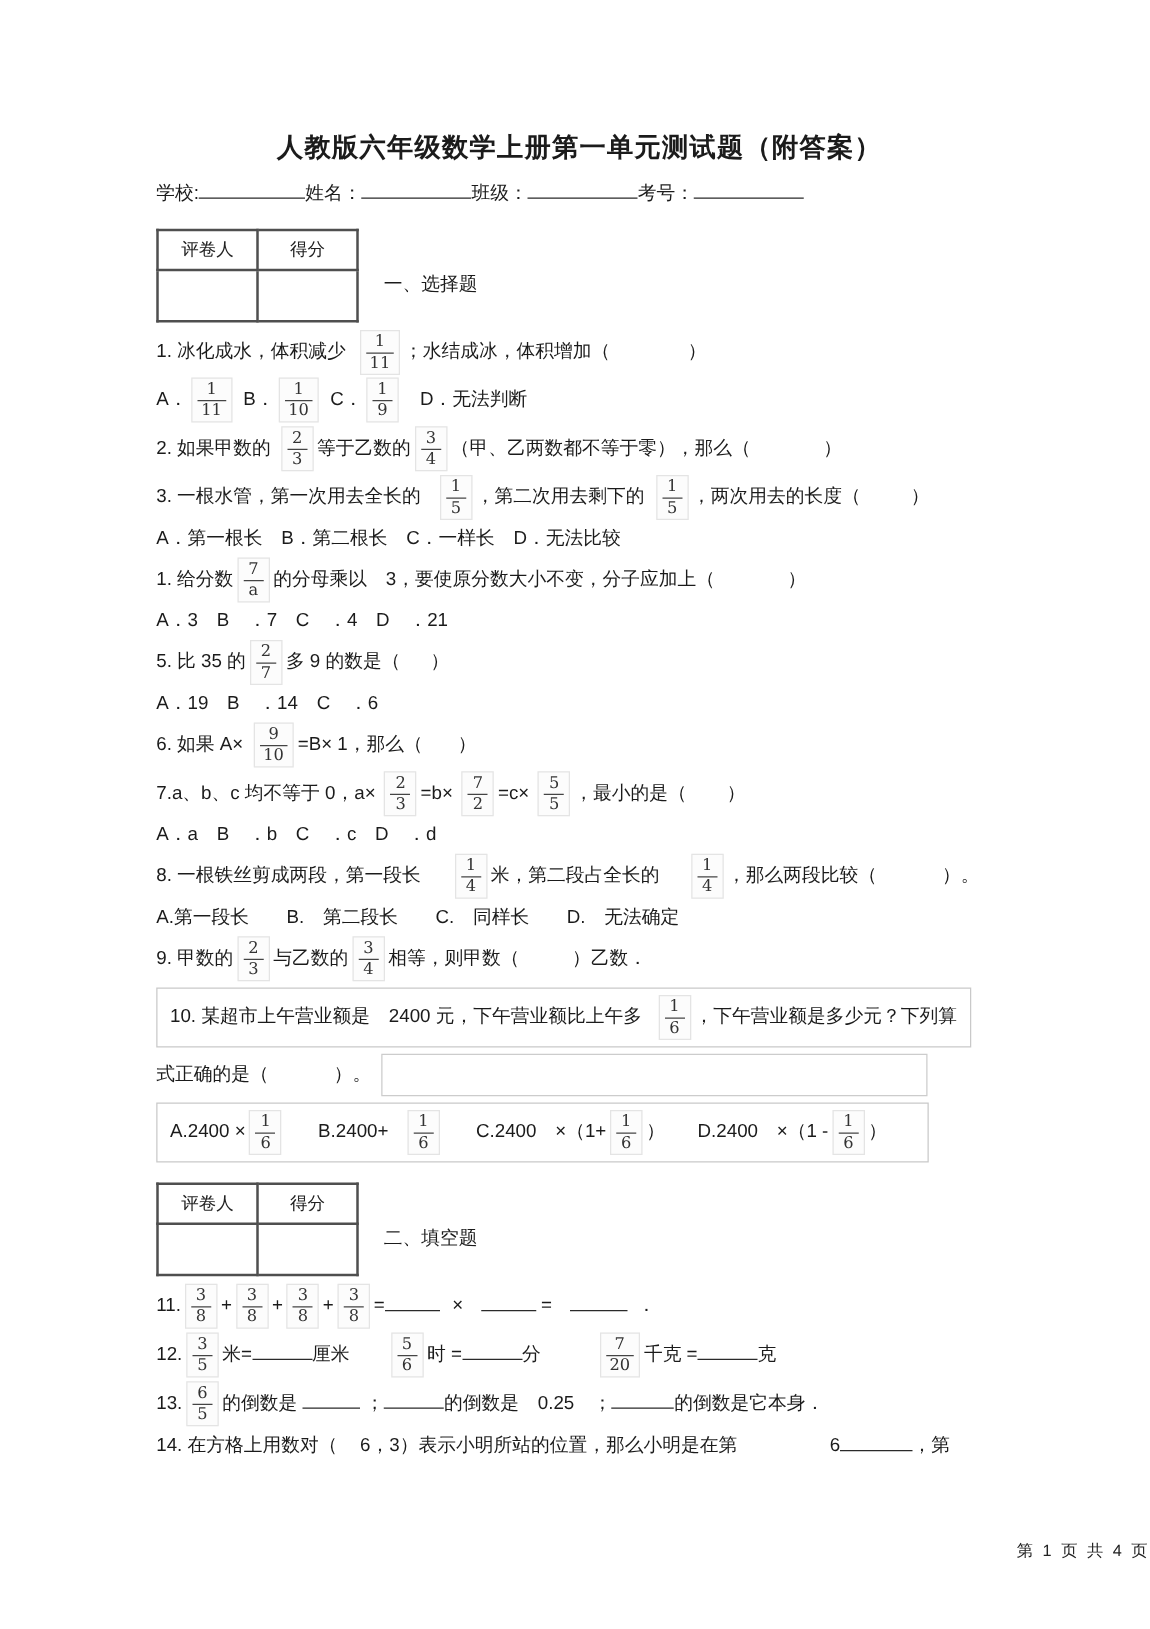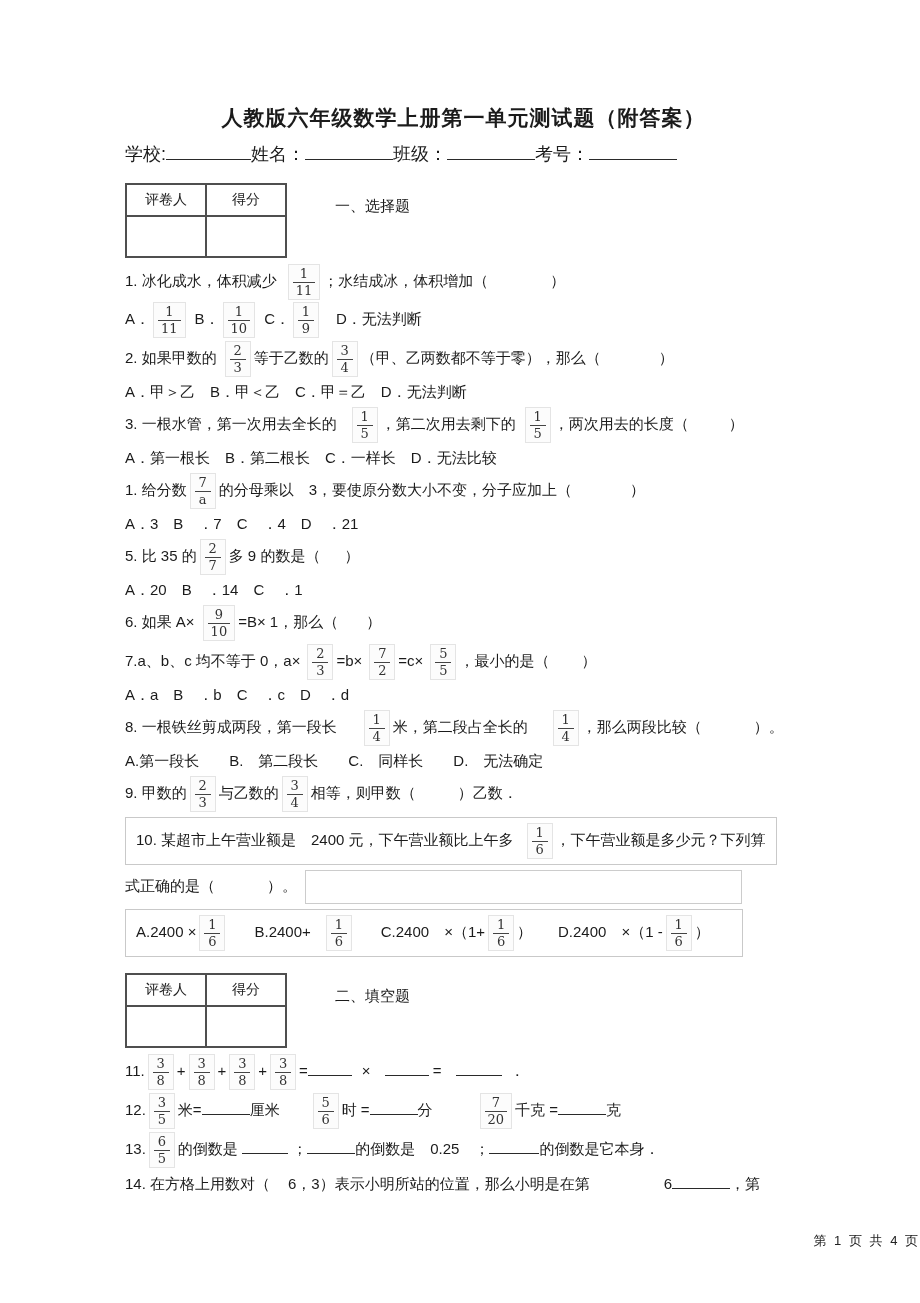--- a/index.html
+++ b/index.html
@@ -8,23 +8,23 @@
     font-family:"Liberation Sans","DejaVu Sans",sans-serif;
     position:relative; overflow:hidden;
   }
   .page { padding:104px 118px 0 125px; }
 
   .title {
     text-align:center; font-size:21px; font-weight:bold; letter-spacing:1px;
     margin-bottom:10px; white-space:nowrap;
   }
 
-  .header-fields .qline { font-size:18px; margin:0; }
+  .header-fields .qline { font-size:15px; margin:0; }
 
-  .score-block { display:flex; margin:16px 0 6px;gap:28px; }
+  .score-block { display:flex; align-items:center; margin:16px 0 6px; }
   table.score { border-collapse:collapse; }
   table.score td {
     border:2px solid #4f4f4f; width:76px; text-align:center;
     font-size:14px; color:#222; background:#fff;
   }
   table.score tr.hd td { height:28px; }
   table.score tr.bd td { height:37px; }
   .section-label { font-size:15px; margin-left:20px; margin-top:14px; }
 
   .q { margin-bottom:3px; }
@@ -78,33 +78,32 @@
     <div class="section-label">一、选择题</div>
   </div>
 
   <div>
       <div class="q">
         <div class="qline"><span class="seg">1. 冰化成水，体积减少</span><span class="gap" style="width: 8px;"></span><span class="frac"><span class="num">1</span><span class="den">11</span></span><span class="seg">；水结成冰，体积增加（</span><span class="gap" style="width: 62px;"></span><span class="seg">）</span></div>
         <div class="qline"><span class="seg">A．</span><span class="frac"><span class="num">1</span><span class="den">11</span></span><span class="gap" style="width: 6px;"></span><span class="seg">B．</span><span class="frac"><span class="num">1</span><span class="den">10</span></span><span class="gap" style="width: 6px;"></span><span class="seg">C．</span><span class="frac"><span class="num">1</span><span class="den">9</span></span><span class="gap" style="width: 14px;"></span><span class="seg">D．无法判断</span></div>
       </div>
       <div class="q">
         <div class="qline"><span class="seg">2. 如果甲数的</span><span class="gap" style="width: 5px;"></span><span class="frac"><span class="num">2</span><span class="den">3</span></span><span class="seg">等于乙数的</span><span class="frac"><span class="num">3</span><span class="den">4</span></span><span class="seg">（甲、乙两数都不等于零），那么（</span><span class="gap" style="width: 58px;"></span><span class="seg">）</span></div>
-        <div class="qline"><span class="seg">A．甲＞乙　B．甲＜乙　C．甲＝乙　D．无法判断</span></div>
       </div>
       <div class="q">
         <div class="qline"><span class="seg">3. 一根水管，第一次用去全长的</span><span class="gap" style="width: 12px;"></span><span class="frac"><span class="num">1</span><span class="den">5</span></span><span class="seg">，第二次用去剩下的</span><span class="gap" style="width: 6px;"></span><span class="frac"><span class="num">1</span><span class="den">5</span></span><span class="seg">，两次用去的长度（</span><span class="gap" style="width: 40px;"></span><span class="seg">）</span></div>
         <div class="qline"><span class="seg">A．第一根长　B．第二根长　C．一样长　D．无法比较</span></div>
       </div>
       <div class="q">
         <div class="qline"><span class="seg">1. 给分数</span><span class="frac"><span class="num">7</span><span class="den">a</span></span><span class="seg">的分母乘以　3，要使原分数大小不变，分子应加上（</span><span class="gap" style="width: 58px;"></span><span class="seg">）</span></div>
         <div class="qline"><span class="seg">A．3　B　．7　C　．4　D　．21</span></div>
       </div>
       <div class="q">
         <div class="qline"><span class="seg">5. 比 35 的</span><span class="frac"><span class="num">2</span><span class="den">7</span></span><span class="seg">多 9 的数是（</span><span class="gap" style="width: 24px;"></span><span class="seg">）</span></div>
-        <div class="qline"><span class="seg">A．20　B　．14　C　．1</span></div>
+        <div class="qline"><span class="seg">A．19　B　．14　C　．6</span></div>
       </div>
       <div class="q">
         <div class="qline"><span class="seg">6. 如果 A×</span><span class="gap" style="width: 5px;"></span><span class="frac"><span class="num">9</span><span class="den">10</span></span><span class="seg">=B× 1，那么（</span><span class="gap" style="width: 28px;"></span><span class="seg">）</span></div>
       </div>
       <div class="q">
         <div class="qline"><span class="seg">7.a、b、c 均不等于 0，a×</span><span class="gap" style="width: 4px;"></span><span class="frac"><span class="num">2</span><span class="den">3</span></span><span class="seg">=b×</span><span class="gap" style="width: 4px;"></span><span class="frac"><span class="num">7</span><span class="den">2</span></span><span class="seg">=c×</span><span class="gap" style="width: 4px;"></span><span class="frac"><span class="num">5</span><span class="den">5</span></span><span class="seg">，最小的是（</span><span class="gap" style="width: 32px;"></span><span class="seg">）</span></div>
         <div class="qline"><span class="seg">A．a　B　．b　C　．c　D　．d</span></div>
       </div>
       <div class="q">
         <div class="qline"><span class="seg">8. 一根铁丝剪成两段，第一段长</span><span class="gap" style="width: 24px;"></span><span class="frac"><span class="num">1</span><span class="den">4</span></span><span class="seg">米，第二段占全长的</span><span class="gap" style="width: 22px;"></span><span class="frac"><span class="num">1</span><span class="den">4</span></span><span class="seg">，那么两段比较（</span><span class="gap" style="width: 52px;"></span><span class="seg">）。</span></div>

